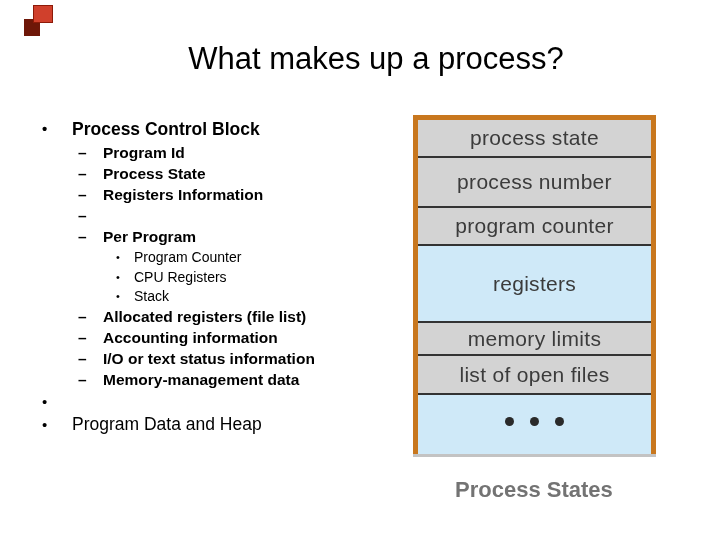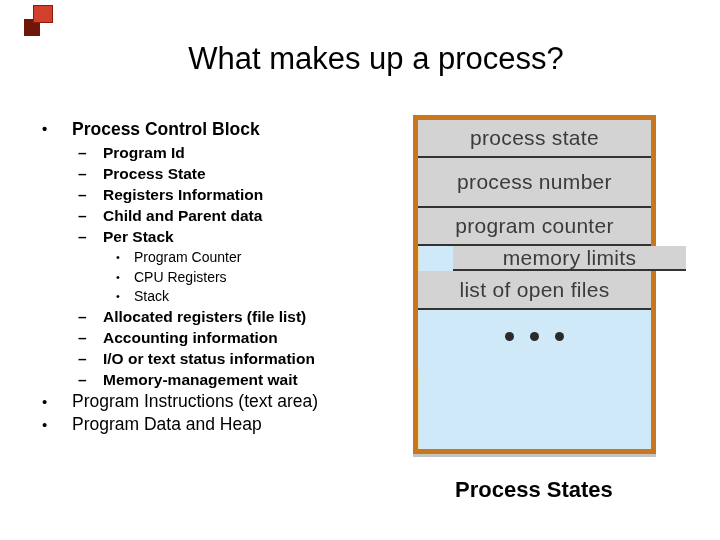--- a/index.html
+++ b/index.html
@@ -43,63 +43,64 @@
   }
   .row{
     box-sizing:border-box;width:100%;
     display:flex;align-items:center;justify-content:center;
     font-size:21px;letter-spacing:.3px;color:var(--row-text,#3b3b3b);
     border-bottom:2px solid #333;
   }
   .row-gray{background:var(--row-gray,#d3d3d3);}
   .row-blue{background:var(--row-blue,#cfe9f8);}
   .r1{height:38px;}.r2{height:50px;}.r3{height:38px;}
-  .r4{height:77px;}.r5{height:25px;margin-left:35px;}.r6{height:39px;text-align:center;}
+  .r4{height:77px;}.r5{height:33px;}.r6{height:39px;text-align:center;}
   .r7{height:59px;border-bottom:none;}
   .dots{display:flex;gap:16px;align-items:center;justify-content:center;margin-top:-6px;}
   .dot{width:9px;height:9px;border-radius:50%;background:#2a2a2a;}
 
   
   .caption{
     position:absolute;left:455px;top:477px;
-    font-size:22px;font-weight:bold;color:#000000;white-space:nowrap;
+    font-size:22px;font-weight:bold;color:#737373;white-space:nowrap;
   }
 </style>
 </head>
 <body>
 
 <div class="slide">
 
   <div class="deco deco-maroon"></div>
   <div class="deco deco-red"></div>
 
   <div class="title">What makes up a process?</div>
 
   <div class="bullets">
     <div class="li li-l1 first"><span class="marker">•</span><span>Process Control Block</span></div>
     <div class="li li-l2"><span class="marker">–</span><span>Program Id</span></div>
     <div class="li li-l2"><span class="marker">–</span><span>Process State</span></div>
     <div class="li li-l2"><span class="marker">–</span><span>Registers Information</span></div>
-    <div class="li li-l2"><span class="marker">–</span><span>Child and Parent data</span></div>
-    <div class="li li-l2"><span class="marker">–</span><span>Per Stack</span></div>
+    <div class="li li-l2"><span class="marker">–</span></div>
+    <div class="li li-l2"><span class="marker">–</span><span>Per Program</span></div>
     <div class="li li-l3"><span class="marker">•</span><span>Program Counter</span></div>
     <div class="li li-l3"><span class="marker">•</span><span>CPU Registers</span></div>
     <div class="li li-l3"><span class="marker">•</span><span>Stack</span></div>
     <div class="li li-l2"><span class="marker">–</span><span>Allocated registers (file list)</span></div>
     <div class="li li-l2"><span class="marker">–</span><span>Accounting information</span></div>
     <div class="li li-l2"><span class="marker">–</span><span>I/O or text status information</span></div>
-    <div class="li li-l2"><span class="marker">–</span><span>Memory-management wait</span></div>
-    <div class="li li-l1 tail"><span class="marker">•</span><span>Program Instructions (text area)</span></div>
+    <div class="li li-l2"><span class="marker">–</span><span>Memory-management data</span></div>
+    <div class="li li-l1 tail"><span class="marker">•</span></div>
     <div class="li li-l1 tail"><span class="marker">•</span><span>Program Data and Heap</span></div>
   </div>
 
   <div class="figure">
     <div class="row row-gray r1">process state</div>
     <div class="row row-gray r2">process number</div>
     <div class="row row-gray r3">program counter</div>
+    <div class="row row-blue r4">registers</div>
     <div class="row row-gray r5">memory limits</div>
     <div class="row row-gray r6">list of open files</div>
     <div class="row row-blue r7">
       <div class="dots">
         <div class="dot"></div>
         <div class="dot"></div>
         <div class="dot"></div>
       </div>
     </div>
   </div>

